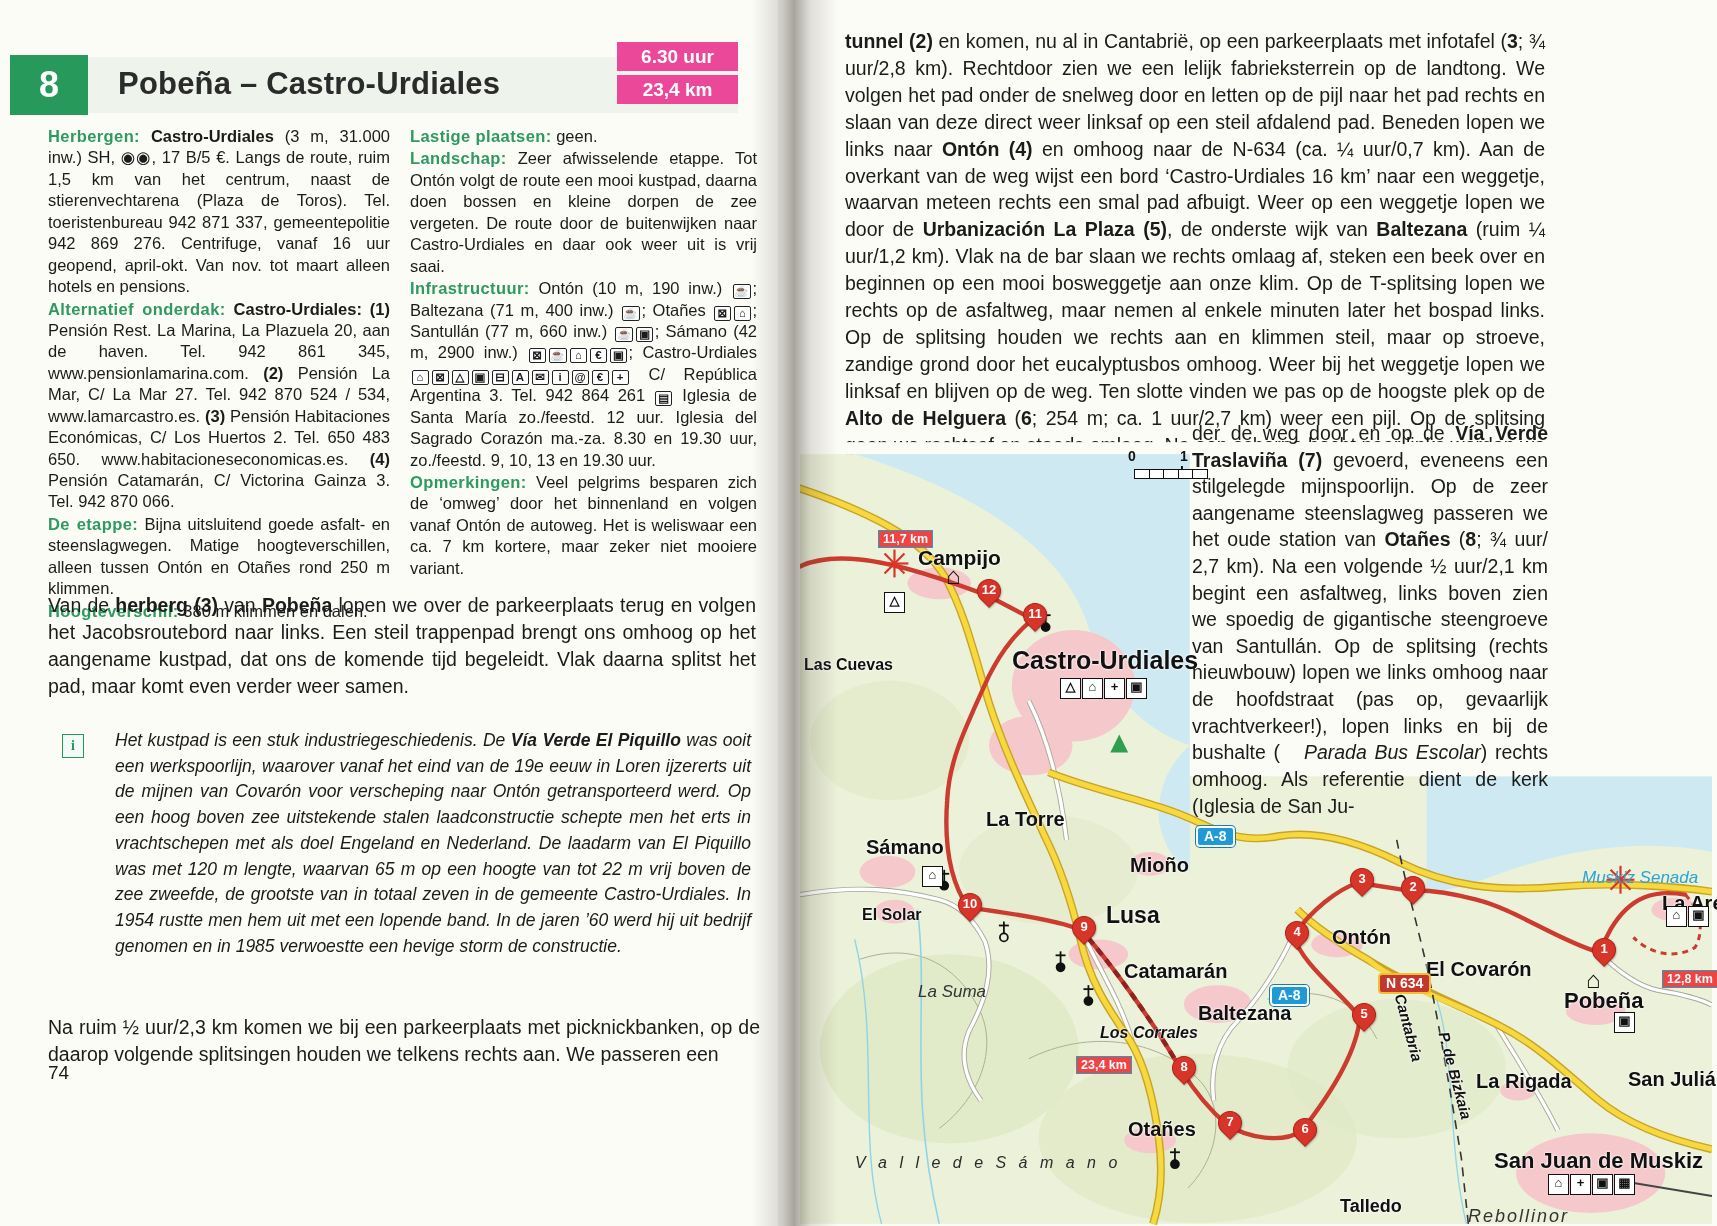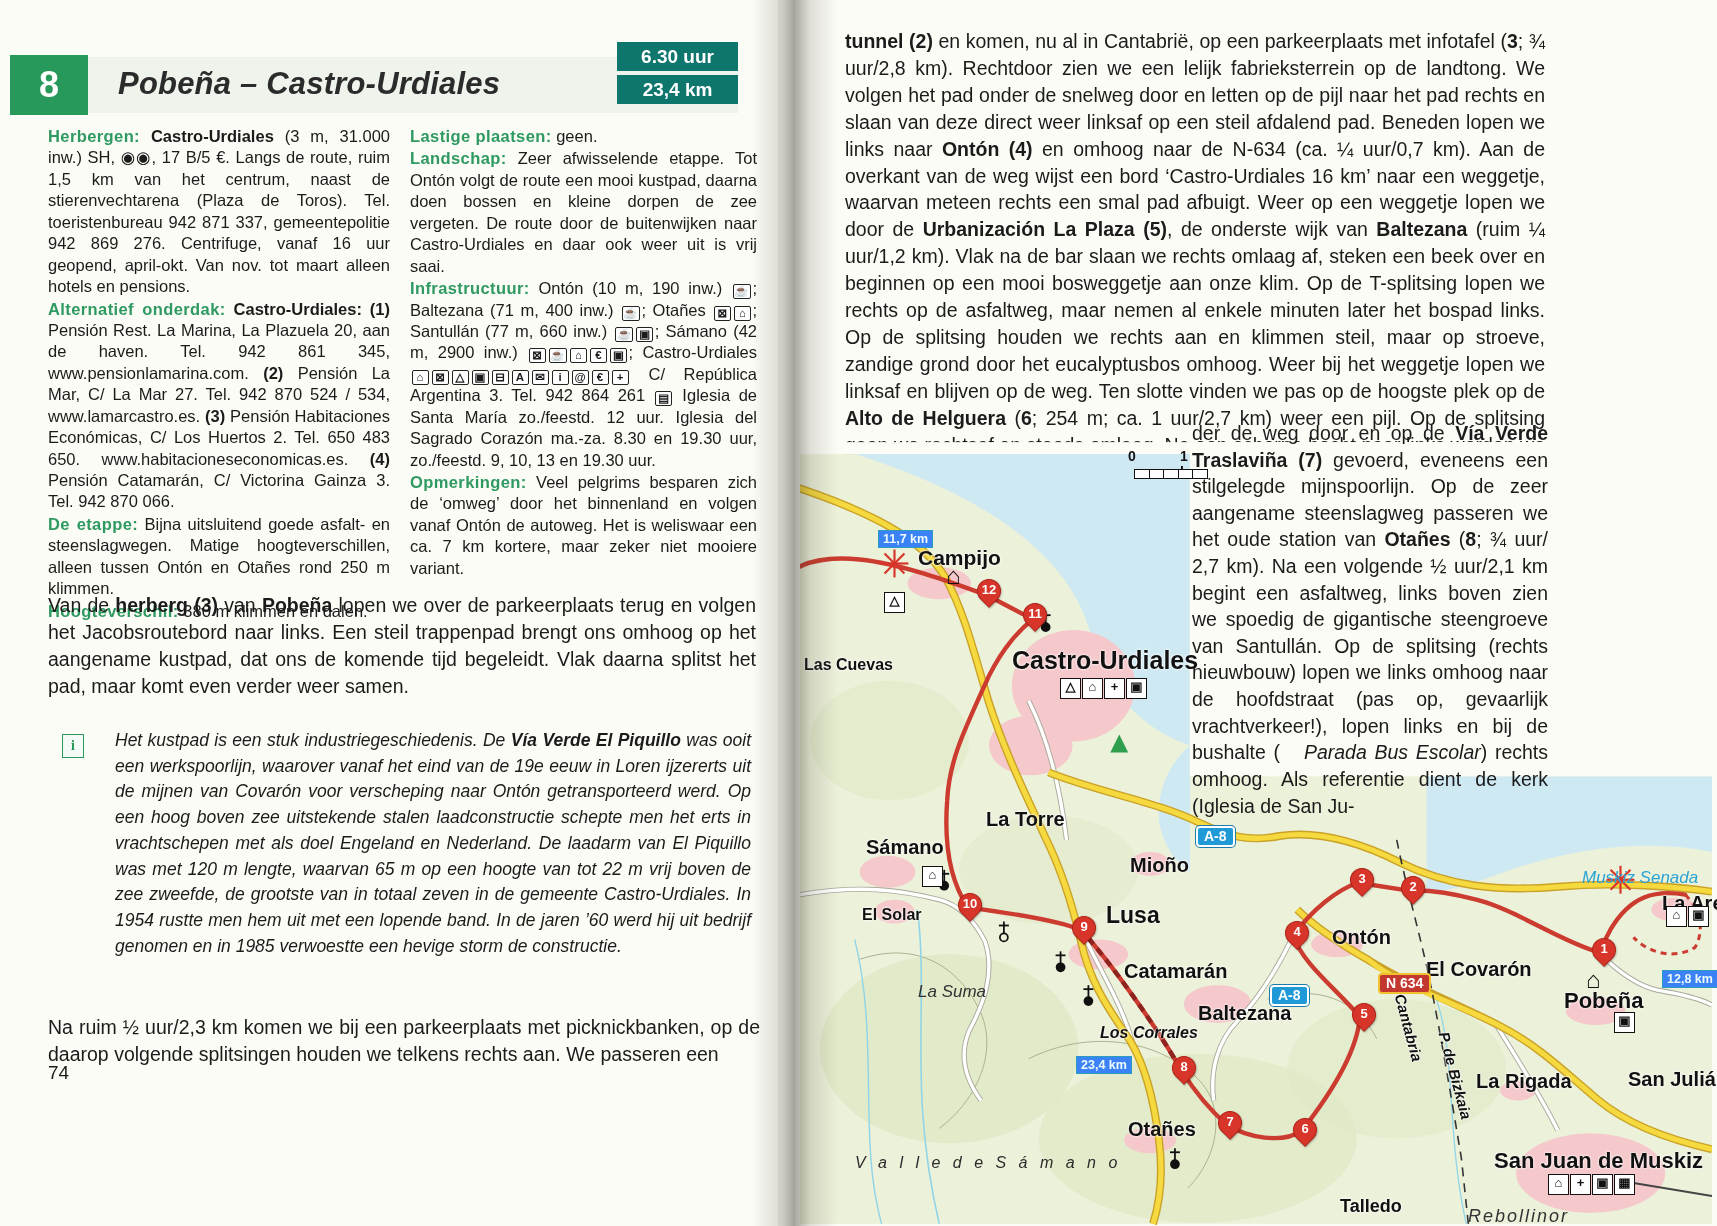--- a/index.html
+++ b/index.html
@@ -7,22 +7,22 @@
     font-family:"Liberation Sans",sans-serif;color:#1b1b1b;background:#efeee8;}
   .page{position:absolute;top:0;height:1226px;background:#fcfcf6;}
   #page-left{left:0;width:778px;}
   #page-right{left:795px;width:922px;}
   #gutter{position:absolute;left:752px;top:0;width:86px;height:1226px;
     background:linear-gradient(90deg,rgba(60,55,45,0) 0%,rgba(60,55,45,.18) 35%,rgba(60,55,45,.42) 50%,rgba(60,55,45,.15) 68%,rgba(60,55,45,0) 100%);z-index:50;}
   
   .hdr-band{position:absolute;left:10px;top:57px;width:728px;height:56px;background:#eef3ec;}
   .hdr-num{position:absolute;left:10px;top:55px;width:78px;height:60px;background:#27995a;
     color:#fff;font-size:36px;font-weight:bold;display:flex;align-items:center;justify-content:center;}
-  .hdr-title{position:absolute;left:118px;top:66px;font-size:31px;font-weight:bold;font-style:italic;color:#2b2b2b;letter-spacing:.2px;}
-  .badge{position:absolute;left:617px;width:121px;height:29px;background:#0f766e;color:#fff;
+  .hdr-title{position:absolute;left:118px;top:66px;font-size:31px;font-weight:bold;color:#2b2b2b;letter-spacing:.2px;}
+  .badge{position:absolute;left:617px;width:121px;height:29px;background:#ec4899;color:#fff;
     font-size:19px;font-weight:bold;display:flex;align-items:center;justify-content:center;}
   
   .col{position:absolute;top:126px;font-size:16.5px;line-height:1.30;text-align:justify;}
   #col1{left:48px;width:342px;}
   #col2{left:410px;width:347px;}
   .sect{margin:0 0 1px 0;}
   .slabel{color:#2e9960;font-weight:bold;letter-spacing:.4px;}
   .icx{display:inline-block;border:1.3px solid #222;border-radius:2px;font-size:11.5px;line-height:13px;
     min-width:13px;text-align:center;padding:0 1px;margin:0 1.5px;vertical-align:-1px;font-weight:bold;background:#fff;font-style:normal;}
   .b{font-weight:bold;} .i{font-style:italic;margin-left:24px;}
@@ -45,21 +45,21 @@
   .ml{position:absolute;font-weight:bold;color:#111;white-space:nowrap;text-shadow:0 0 3px rgba(255,255,255,.9),0 0 2px rgba(255,255,255,.9);z-index:8;}
   .ml-it{position:absolute;font-style:italic;white-space:nowrap;z-index:8;}
   .water{color:#2ba3d4;}
   .pin{position:absolute;width:22px;height:22px;background:#d8352a;border:1.5px solid #b02418;
     border-radius:50% 50% 50% 0;transform:rotate(-45deg);z-index:10;box-shadow:0 1px 2px rgba(0,0,0,.3);}
   .pin>span{display:block;width:100%;height:100%;transform:rotate(45deg);color:#fff;font-weight:bold;
     font-size:13px;line-height:20px;text-align:center;}
   .shield{position:absolute;font-weight:bold;font-size:14px;line-height:15px;padding:1px 6px;border-radius:4px;z-index:9;white-space:nowrap;}
   .shield-a8{background:#1f9ad6;color:#fff;border:2px solid #fff;box-shadow:0 0 0 1px #1a7cad;}
   .shield-n{background:#c2372e;color:#fff;border:2px solid #f0c030;}
-  .dist{position:absolute;background:#3b82f6;color:#eefbff;border:1px solid #2a9cc0;font-weight:bold;
+  .dist{position:absolute;background:#ef4444;color:#eefbff;border:1px solid #2a9cc0;font-weight:bold;
     font-size:12.5px;line-height:14px;padding:1px 4px;z-index:9;white-space:nowrap;}
   .mapicon{position:absolute;width:19px;height:19px;border:1.6px solid #111;background:#fff;color:#111;
     font-size:13px;line-height:16px;text-align:center;font-weight:bold;z-index:9;}
   .blackhouse{position:absolute;color:#111;font-size:24px;font-weight:bold;z-index:9;line-height:20px;}
   #scalebar{position:absolute;left:328px;top:8px;z-index:9;font-weight:bold;font-size:14px;color:#111;}
   #scalebar .bar{position:absolute;left:6px;top:21px;width:72px;height:8px;border:1.5px solid #111;background:#fff;display:flex;}
   #scalebar .bar i{flex:1;border-right:1.2px solid #111;} #scalebar .bar i:last-child{border-right:none;}
   #scalebar .z{position:absolute;left:0;top:0;} #scalebar .k{position:absolute;left:52px;top:0;}
   .rot{transform-origin:left top;transform:rotate(75deg);}
 </style>

